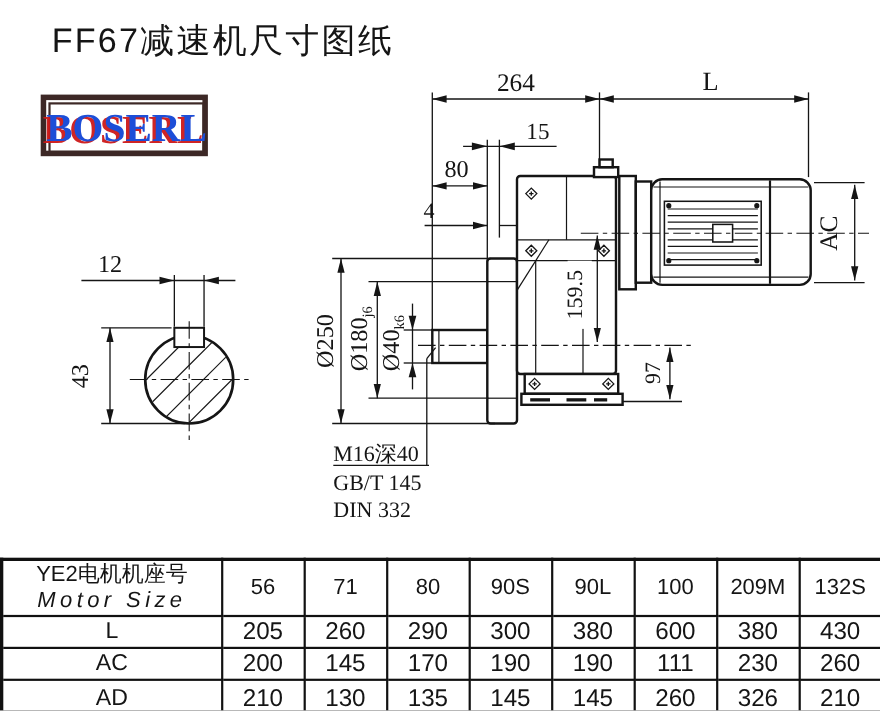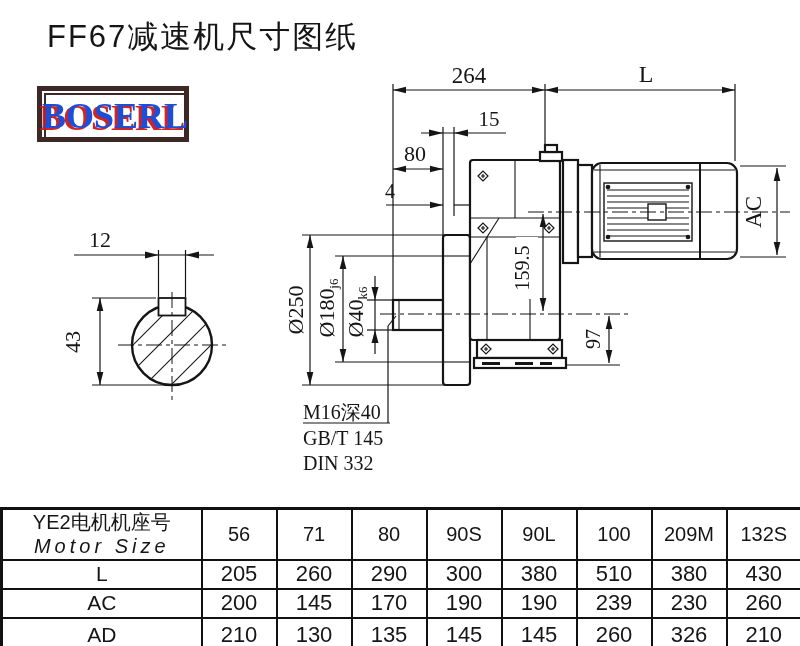--- a/index.html
+++ b/index.html
@@ -238,32 +238,32 @@
         <td>209M</td>
         <td>132S</td>
       </tr>
       <tr style="height:29px">
         <td class="c0">L</td>
         <td>205</td>
         <td>260</td>
         <td>290</td>
         <td>300</td>
         <td>380</td>
-        <td>510</td>
+        <td>600</td>
         <td>380</td>
         <td>430</td>
       </tr>
       <tr style="height:29px">
         <td class="c0">AC</td>
         <td>200</td>
         <td>145</td>
         <td>170</td>
         <td>190</td>
         <td>190</td>
-        <td>239</td>
+        <td>111</td>
         <td>230</td>
         <td>260</td>
       </tr>
       <tr style="height:35px">
         <td class="c0">AD</td>
         <td>210</td>
         <td>130</td>
         <td>135</td>
         <td>145</td>
         <td>145</td>

